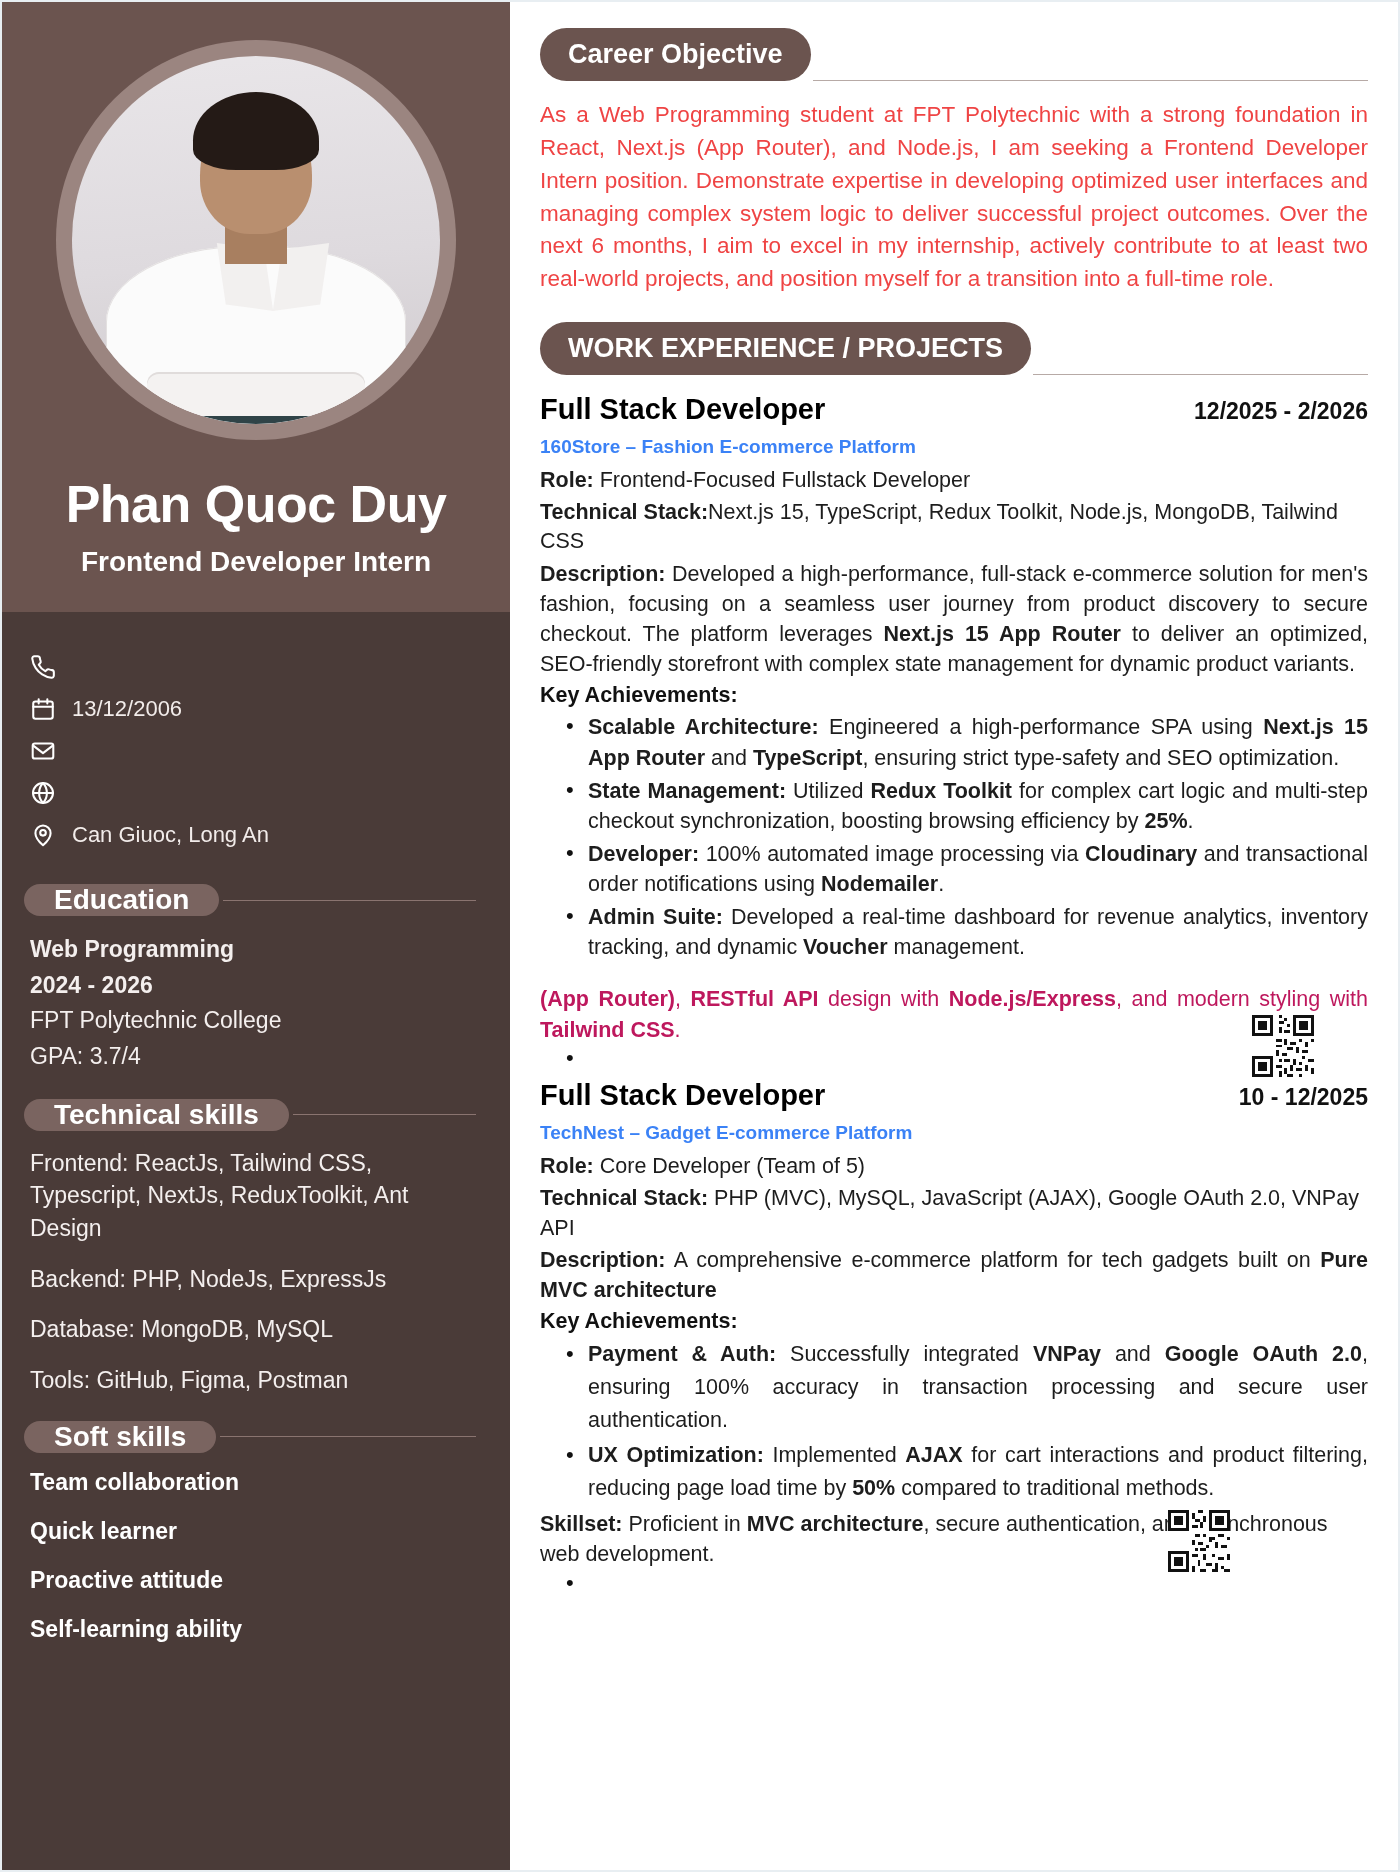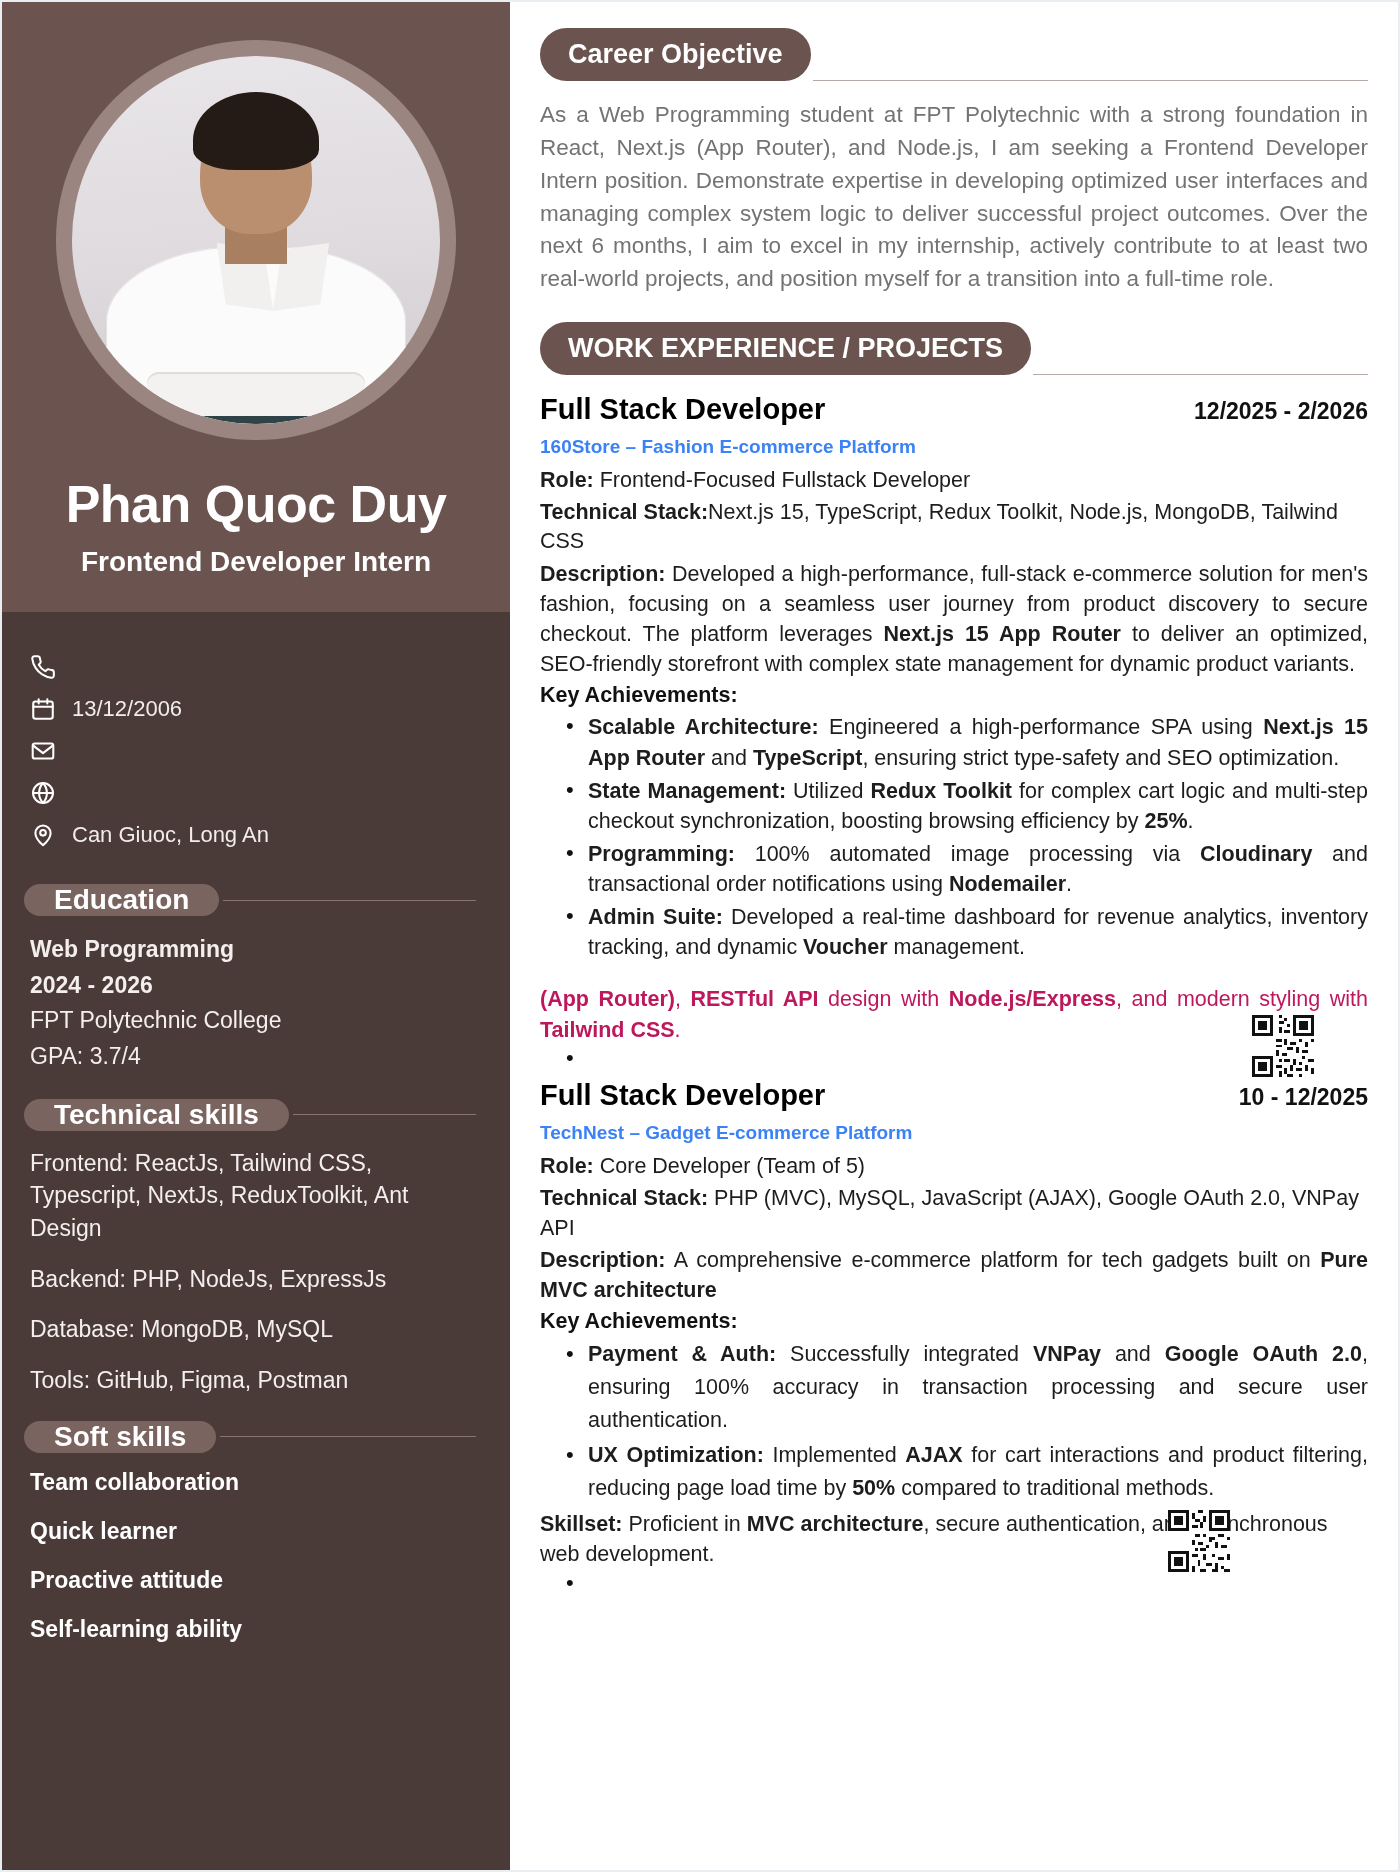--- a/index.html
+++ b/index.html
@@ -140,21 +140,21 @@
   .r-pill {
     background:#6b544f;
     border-radius:999px;
     padding:11px 28px;
     color:#ffffff; font-size:27px; font-weight:700;
     white-space:nowrap;
   }
   .r-rule { height:1px; background:#b7aaa6; flex:1; margin-left:2px; }
 
   .objective {
-    font-size:22.5px; line-height:1.46; color:#737373;
+    font-size:22.5px; line-height:1.46; color:#ef4444;
     text-align:justify; margin-bottom:26px;
   }
 
   .job-head {
     display:flex; justify-content:space-between; align-items:baseline;
     margin-top:4px;
   }
   .job-title { font-size:29px; font-weight:700; color:#000000; }
   .job-date { font-size:23px; font-weight:700; color:#111; white-space:nowrap; }
   .proj-title { font-size:19px; font-weight:700; color:#3b82f6; margin:10px 0 8px 0; }
@@ -324,21 +324,21 @@
         <b>Technical Stack:</b><span>Next.js 15, TypeScript, Redux Toolkit, Node.js, MongoDB, Tailwind CSS</span>
       </div>
       <div class="desc">
         <b>Description:</b>
         <span>Developed a high-performance, full-stack e-commerce solution for men's fashion, focusing on a seamless user journey from product discovery to secure checkout. The platform leverages </span><b>Next.js 15 App Router</b><span> to deliver an optimized, SEO-friendly storefront with complex state management for dynamic product variants.</span>
       </div>
       <div class="ka-label">Key Achievements:</div>
       <ul class="bullets">
         <li><b>Scalable Architecture:</b><span> Engineered a high-performance SPA using </span><b>Next.js 15 App Router</b><span> and </span><b>TypeScript</b><span>, ensuring strict type-safety and SEO optimization.</span></li>
         <li><b>State Management:</b><span> Utilized </span><b>Redux Toolkit</b><span> for complex cart logic and multi-step checkout synchronization, boosting browsing efficiency by </span><b>25%</b><span>.</span></li>
-        <li><b>Programming:</b><span> 100% automated image processing via </span><b>Cloudinary</b><span> and transactional order notifications using </span><b>Nodemailer</b><span>.</span></li>
+        <li><b>Developer:</b><span> 100% automated image processing via </span><b>Cloudinary</b><span> and transactional order notifications using </span><b>Nodemailer</b><span>.</span></li>
         <li><b>Admin Suite:</b><span> Developed a real-time dashboard for revenue analytics, inventory tracking, and dynamic </span><b>Voucher</b><span> management.</span></li>
       </ul>
 
       <p class="closing"><b>(App Router)</b><span>, </span><b>RESTful API</b><span> design with </span><b>Node.js/Express</b><span>, and modern styling with </span><b>Tailwind CSS</b><span>.</span></p>
       <ul class="empty-bullet">
           <li></li>
         </ul>
     </section>
 
     <section style="margin-top:8px;">

